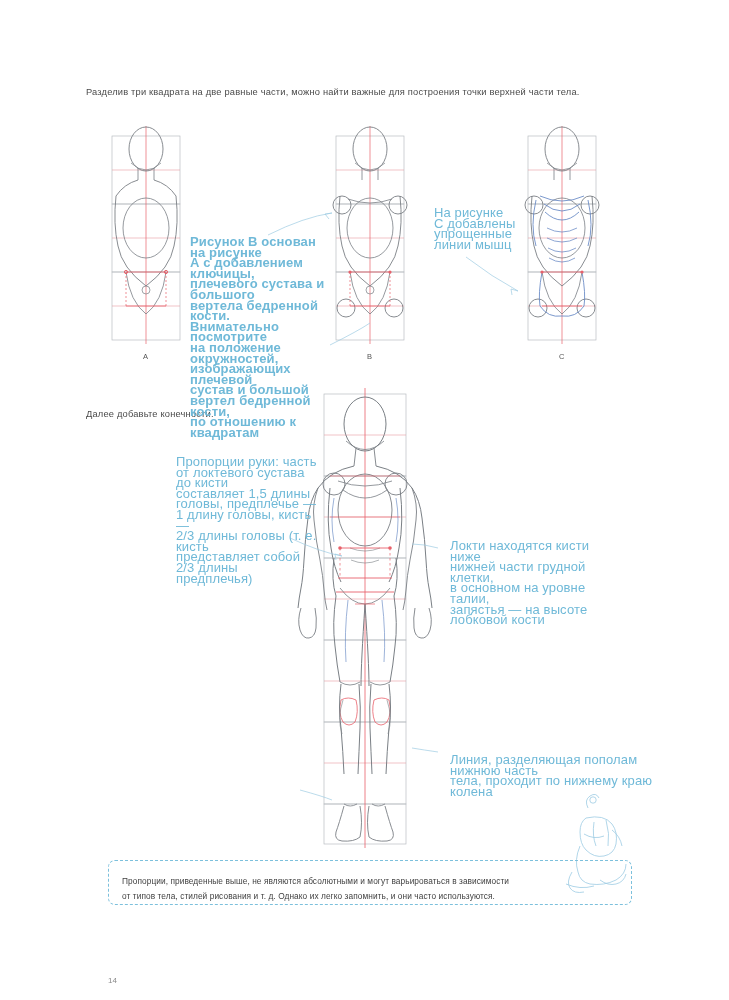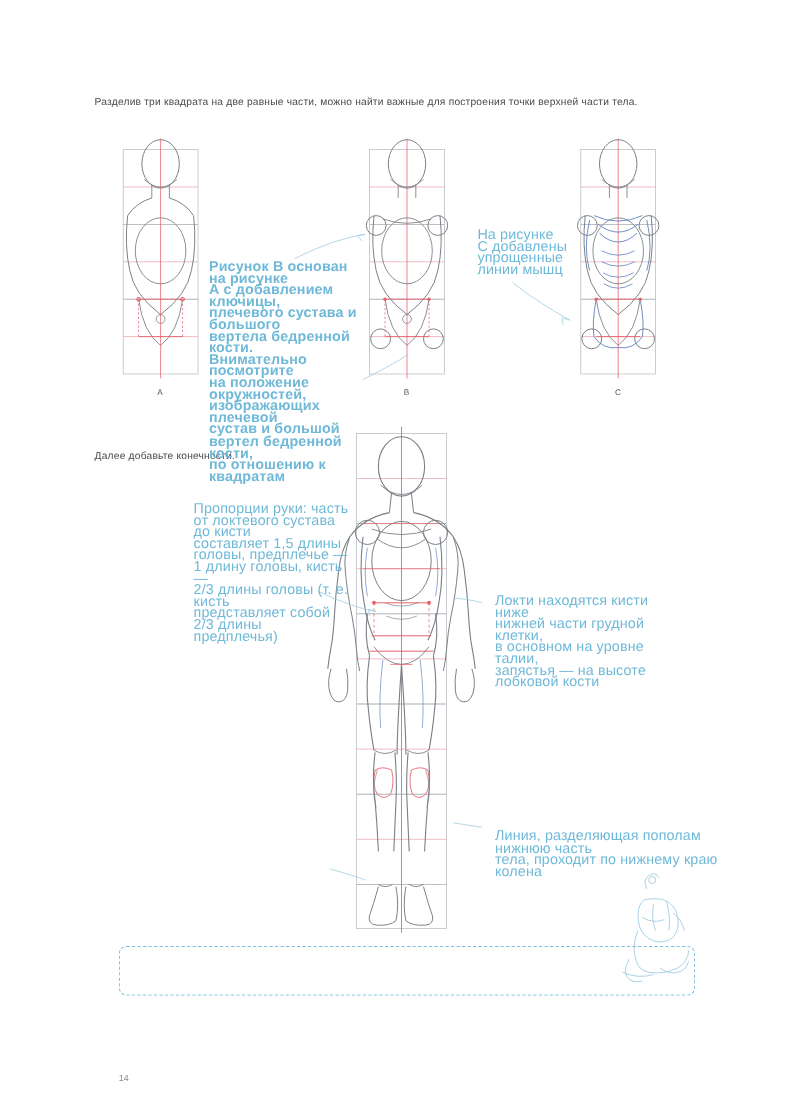--- a/index.html
+++ b/index.html
@@ -331,16 +331,20 @@
 нижней части грудной клетки,
 в основном на уровне талии,
 запястья — на высоте
 лобковой кости</div>
 
   <div class="anno" style="left:450px; top:715px; width:205px; white-space:pre-line;margin-top:40px;">Линия, разделяющая пополам нижнюю часть
 тела, проходит по нижнему краю колена</div>
 
 
   <div class="note-box"></div>
+  <div class="note-text">
+    <div>Пропорции, приведенные выше, не являются абсолютными и могут варьироваться в зависимости</div>
+    <div>от типов тела, стилей рисования и т. д. Однако их легко запомнить, и они часто используются.</div>
+  </div>
 
   <div class="page-number">14</div>
 
 </div>
 
 </body></html>

